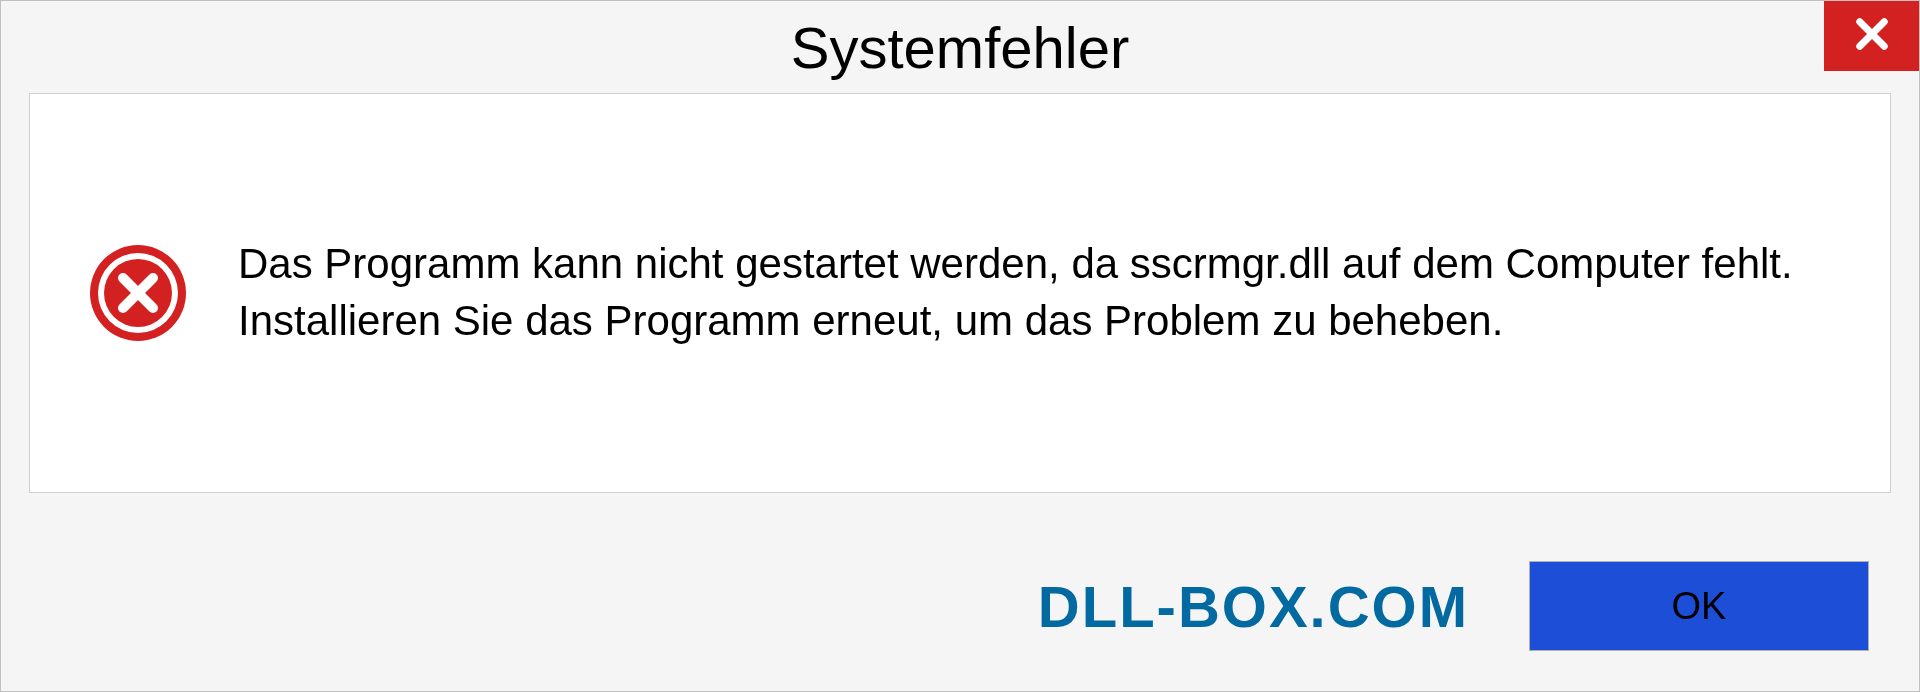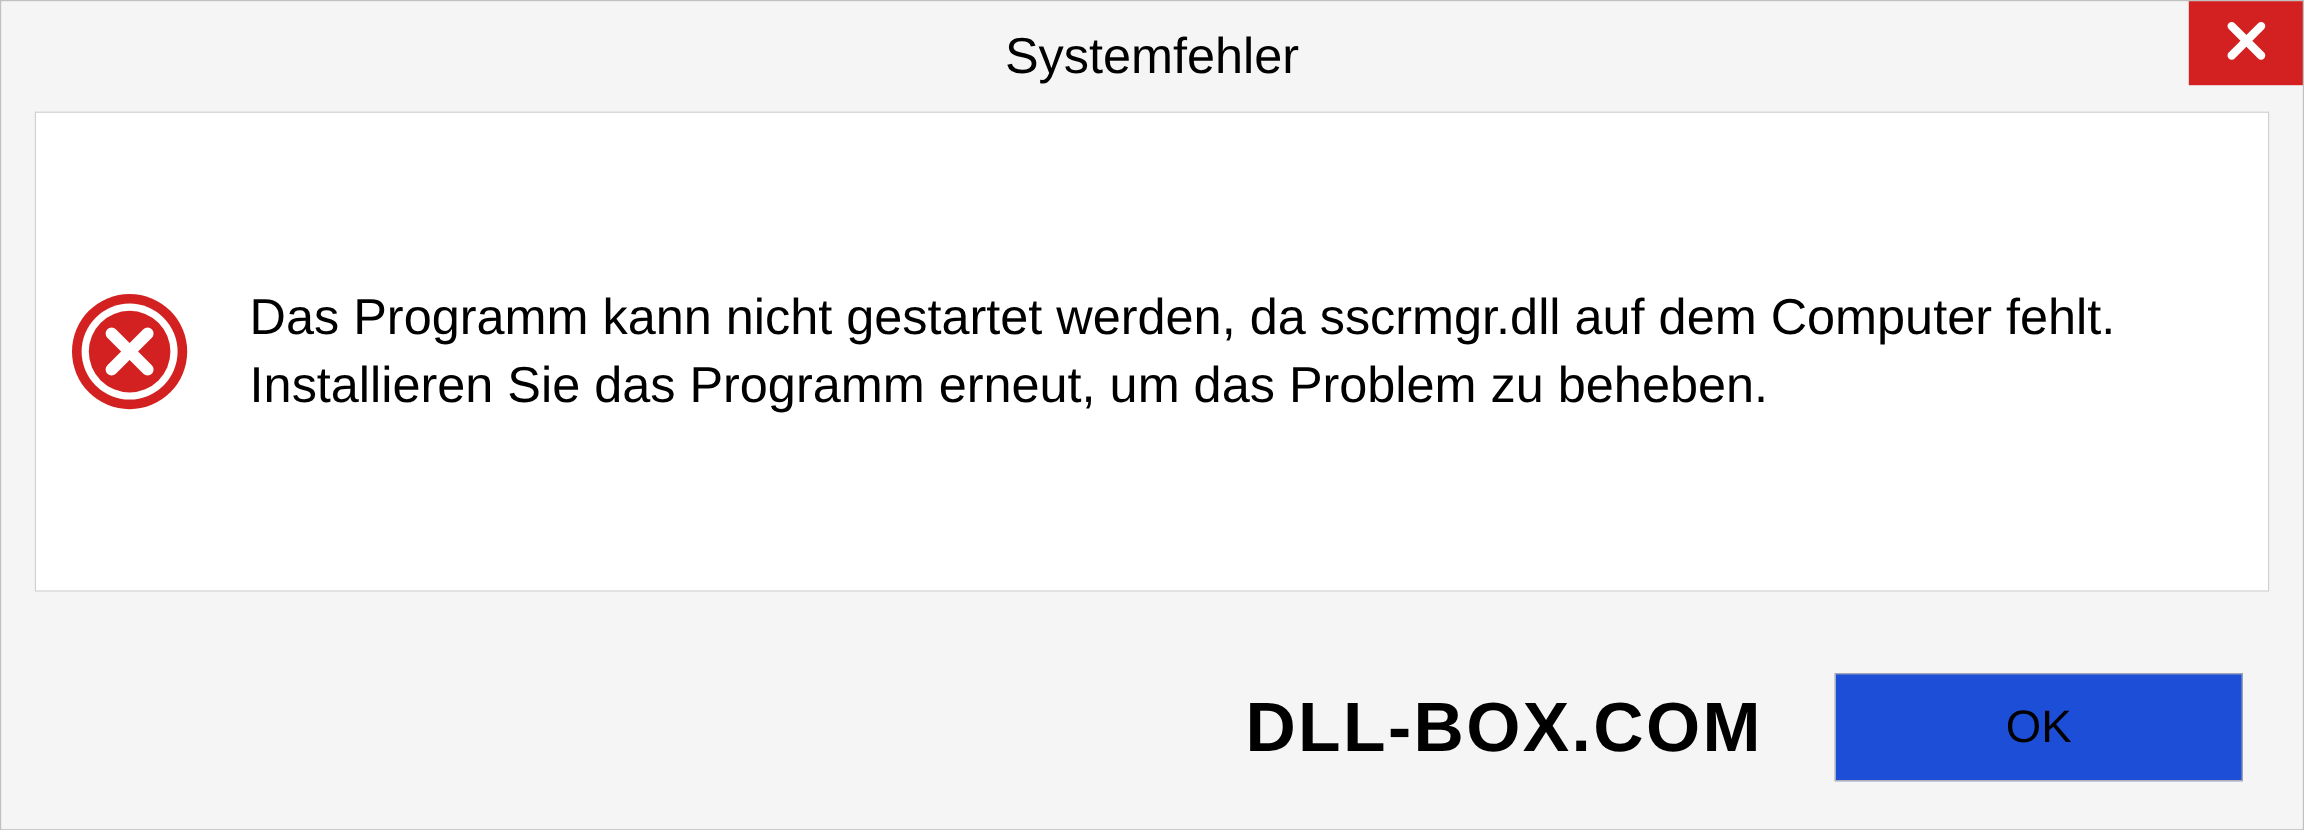--- a/index.html
+++ b/index.html
@@ -23,21 +23,21 @@
       position: relative;
     }
     .titlebar {
       height: 92px;
       display: flex;
       align-items: center;
       justify-content: center;
       position: relative;
     }
     .title {
-      font-size: 42px;
+      font-size: 58px;
       font-weight: normal;
       color: #000;
     }
     .close-button {
       position: absolute;
       top: 0;
       right: 0;
       width: 95px;
       height: 70px;
       background: #d32020;
@@ -50,21 +50,21 @@
       width: 42px;
       height: 42px;
     }
     .content-panel {
       margin: 0 28px;
       background: #ffffff;
       border: 1px solid #d0d0d0;
       height: 400px;
       display: flex;
       align-items: center;
-      padding: 0 28px;
+      padding: 0 58px;
       gap: 50px;
     }
     .error-icon {
       flex-shrink: 0;
       width: 100px;
       height: 100px;
     }
     .error-icon svg {
       width: 100px;
       height: 100px;
@@ -83,21 +83,21 @@
       height: 170px;
       display: flex;
       align-items: center;
       justify-content: flex-end;
       padding: 0 50px;
       gap: 60px;
     }
     .watermark {
       font-size: 58px;
       font-weight: 900;
-      color: #000000;
+      color: #0369a1;
       letter-spacing: 2px;
       font-family: Arial, Helvetica, sans-serif;
     }
     .ok-button {
       width: 340px;
       height: 90px;
       background: #1d4ed8;
       border: 1px solid #b0b0b0;
       font-size: 38px;
       color: #000;

